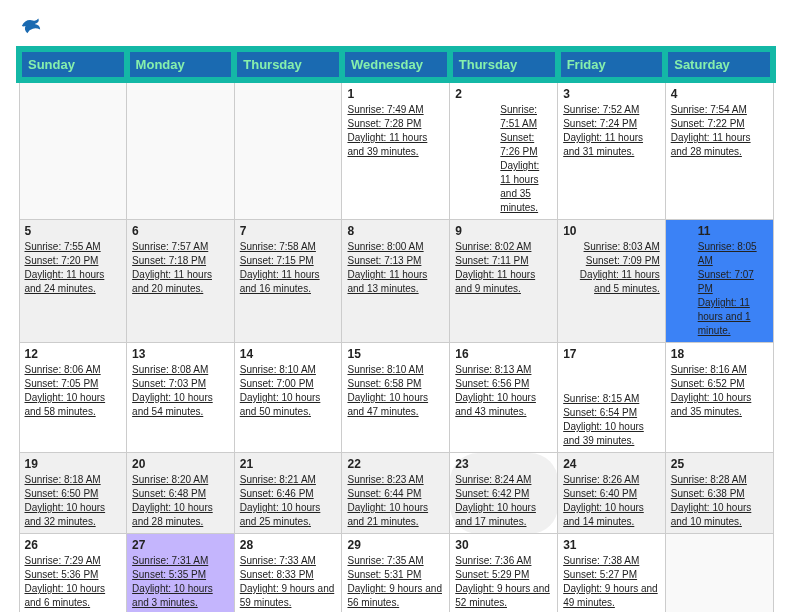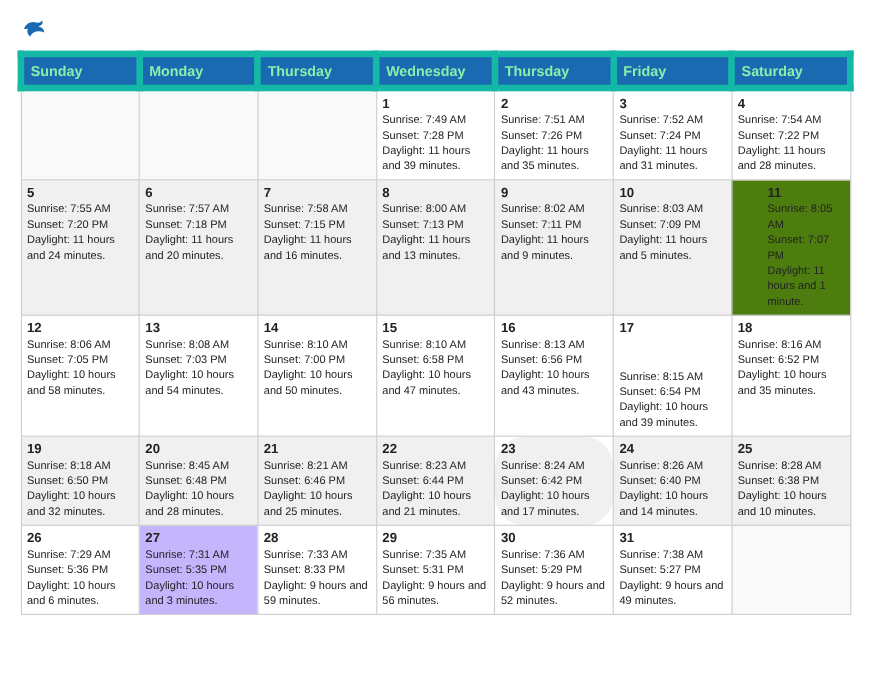--- a/index.html
+++ b/index.html
@@ -83,20 +83,21 @@
     }
     .day-number {
       font-size: 12px;
       font-weight: bold;
       margin-bottom: 2px;
     }
     .day-info {
       font-size: 10px;
       line-height: 1.4;
       color: #222;
+      text-decoration: underline;
     }
     .empty-cell {
       background: #f9f9f9;
     }
     .calendar tbody tr:nth-child(odd) td {
       background: #fff;
     }
     .calendar tbody tr:nth-child(even) td {
       background: #f5f5f5;
     }
@@ -138,21 +139,21 @@
         <td class="empty-cell" style="background: rgb(249, 249, 249);"></td>
         <td class="empty-cell" style="background: rgb(249, 249, 249);"></td>
         <td style="background: rgb(255, 255, 255);">
           <div class="day-number">1</div>
           <div class="day-info" style="white-space: pre-line;">Sunrise: 7:49 AM
 Sunset: 7:28 PM
 Daylight: 11 hours and 39 minutes.</div>
         </td>
         <td style="background: rgb(255, 255, 255);">
           <div class="day-number">2</div>
-          <div class="day-info" style="white-space: pre-line;">Sunrise: 7:51 AM
+          <div class="day-info" style="white-space: pre-line; margin-left: 45px;">Sunrise: 7:51 AM
 Sunset: 7:26 PM
 Daylight: 11 hours and 35 minutes.</div>
         </td>
         <td style="background: rgb(255, 255, 255);">
           <div class="day-number">3</div>
           <div class="day-info" style="white-space: pre-line;">Sunrise: 7:52 AM
 Sunset: 7:24 PM
 Daylight: 11 hours and 31 minutes.</div>
         </td>
         <td style="background: rgb(255, 255, 255);">
@@ -188,25 +189,25 @@
 Daylight: 11 hours and 13 minutes.</div>
         </td>
         <td style="background: rgb(240, 240, 240);">
           <div class="day-number">9</div>
           <div class="day-info" style="white-space: pre-line;">Sunrise: 8:02 AM
 Sunset: 7:11 PM
 Daylight: 11 hours and 9 minutes.</div>
         </td>
         <td style="background: rgb(240, 240, 240);">
           <div class="day-number">10</div>
-          <div class="day-info" style="white-space: pre-line;">Sunrise: 8:03 AM
+          <div class="day-info" style="white-space: pre-line; text-align: right;">Sunrise: 8:03 AM
 Sunset: 7:09 PM
 Daylight: 11 hours and 5 minutes.</div>
         </td>
-        <td style="background: #4d7c0f; padding-left: 32px;">
+        <td style="background: #3b82f6; padding-left: 32px;">
           <div class="day-number">11</div>
           <div class="day-info" style="white-space: pre-line;">Sunrise: 8:05 AM
 Sunset: 7:07 PM
 Daylight: 11 hours and 1 minute.</div>
         </td>
       </tr>
       <tr>
         <td style="background: rgb(255, 255, 255);">
           <div class="day-number">12</div>
           <div class="day-info" style="white-space: pre-line;">Sunrise: 8:06 AM
@@ -252,21 +253,21 @@
       </tr>
       <tr>
         <td style="background: rgb(240, 240, 240); margin-top: 28px;">
           <div class="day-number">19</div>
           <div class="day-info" style="white-space: pre-line;">Sunrise: 8:18 AM
 Sunset: 6:50 PM
 Daylight: 10 hours and 32 minutes.</div>
         </td>
         <td style="background: rgb(240, 240, 240);">
           <div class="day-number">20</div>
-          <div class="day-info" style="white-space: pre-line;">Sunrise: 8:45 AM
+          <div class="day-info" style="white-space: pre-line;">Sunrise: 8:20 AM
 Sunset: 6:48 PM
 Daylight: 10 hours and 28 minutes.</div>
         </td>
         <td style="background: rgb(240, 240, 240);">
           <div class="day-number">21</div>
           <div class="day-info" style="white-space: pre-line;">Sunrise: 8:21 AM
 Sunset: 6:46 PM
 Daylight: 10 hours and 25 minutes.</div>
         </td>
         <td style="background: rgb(240, 240, 240); margin-top: 31px;">

